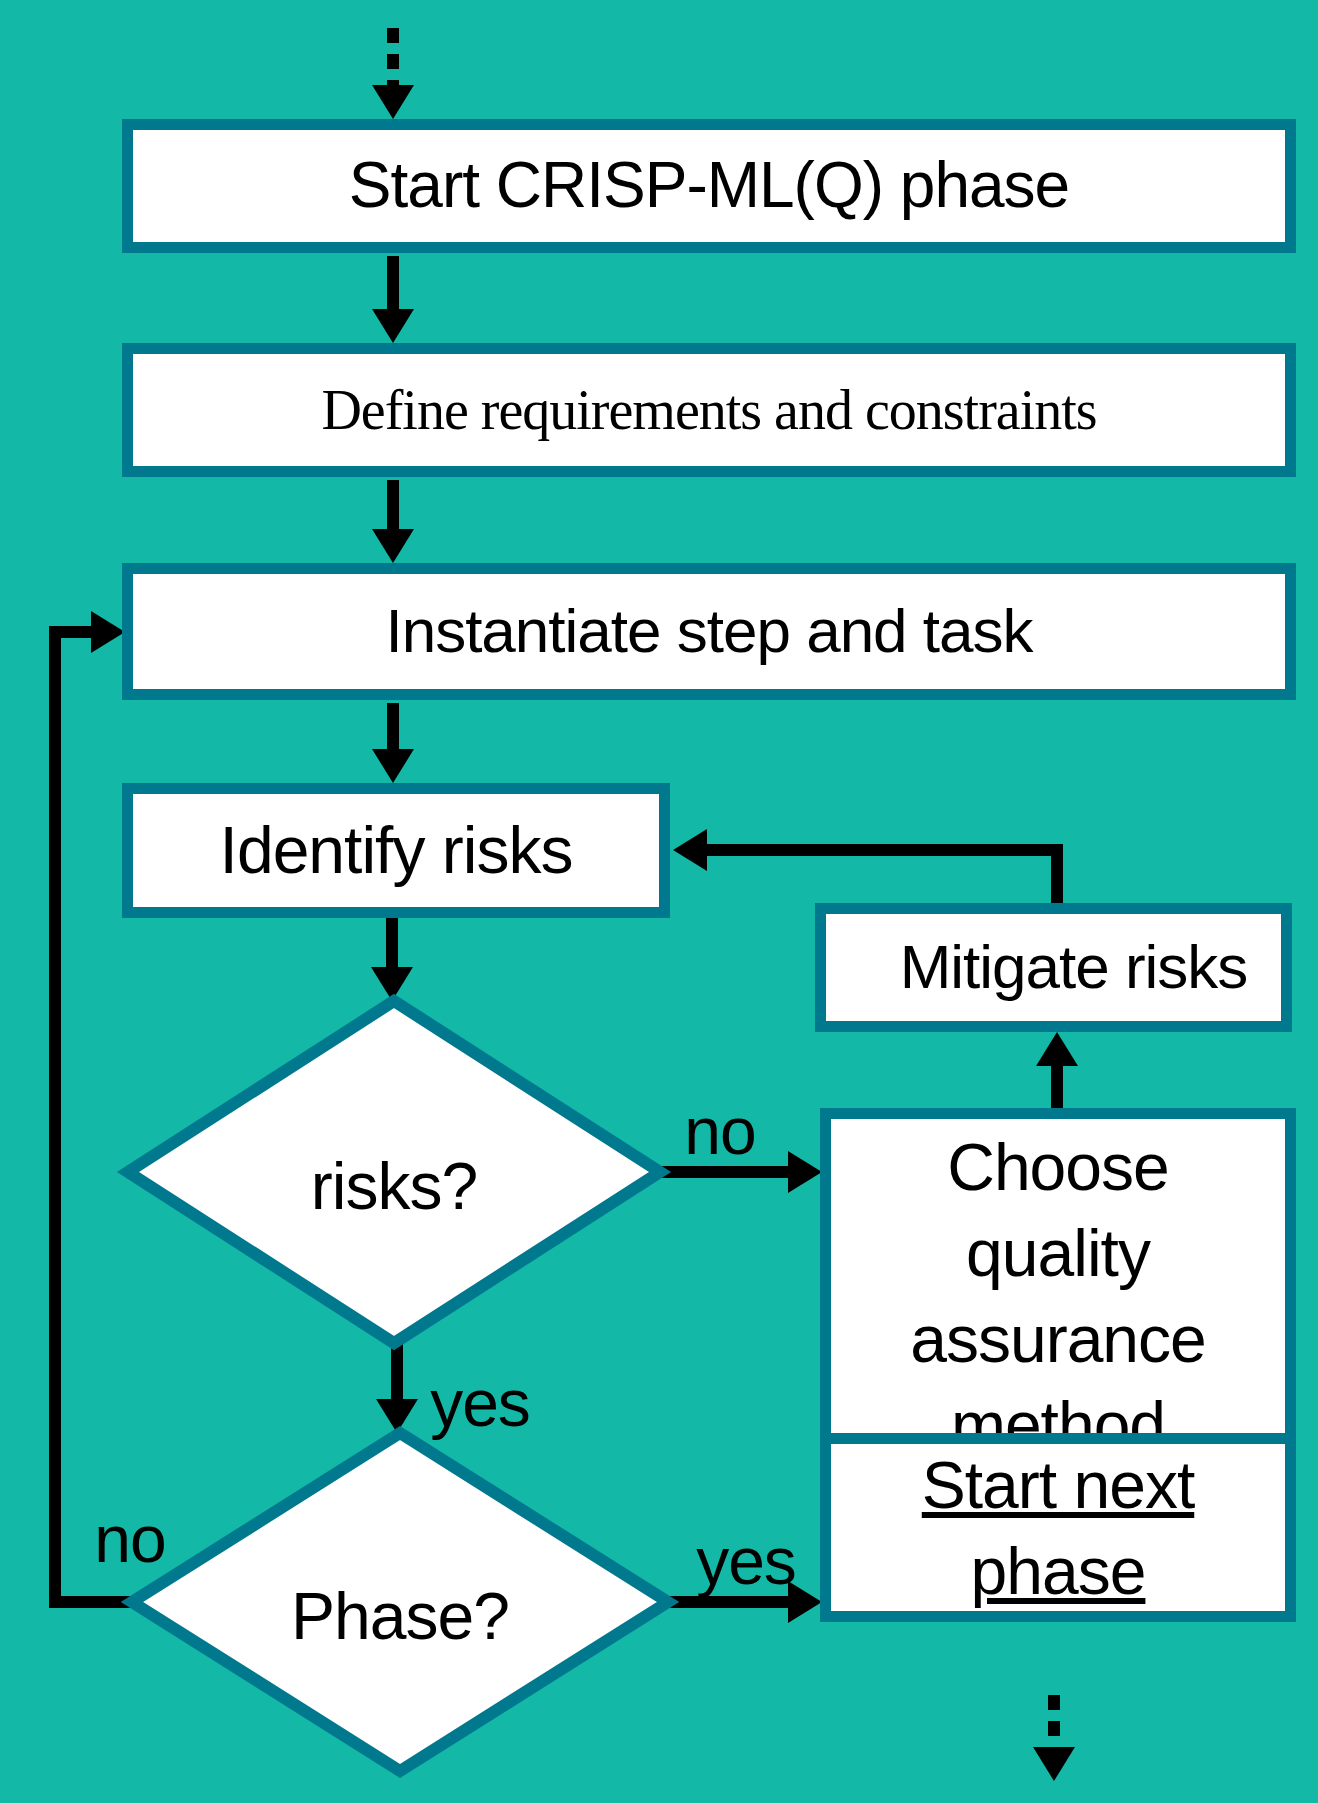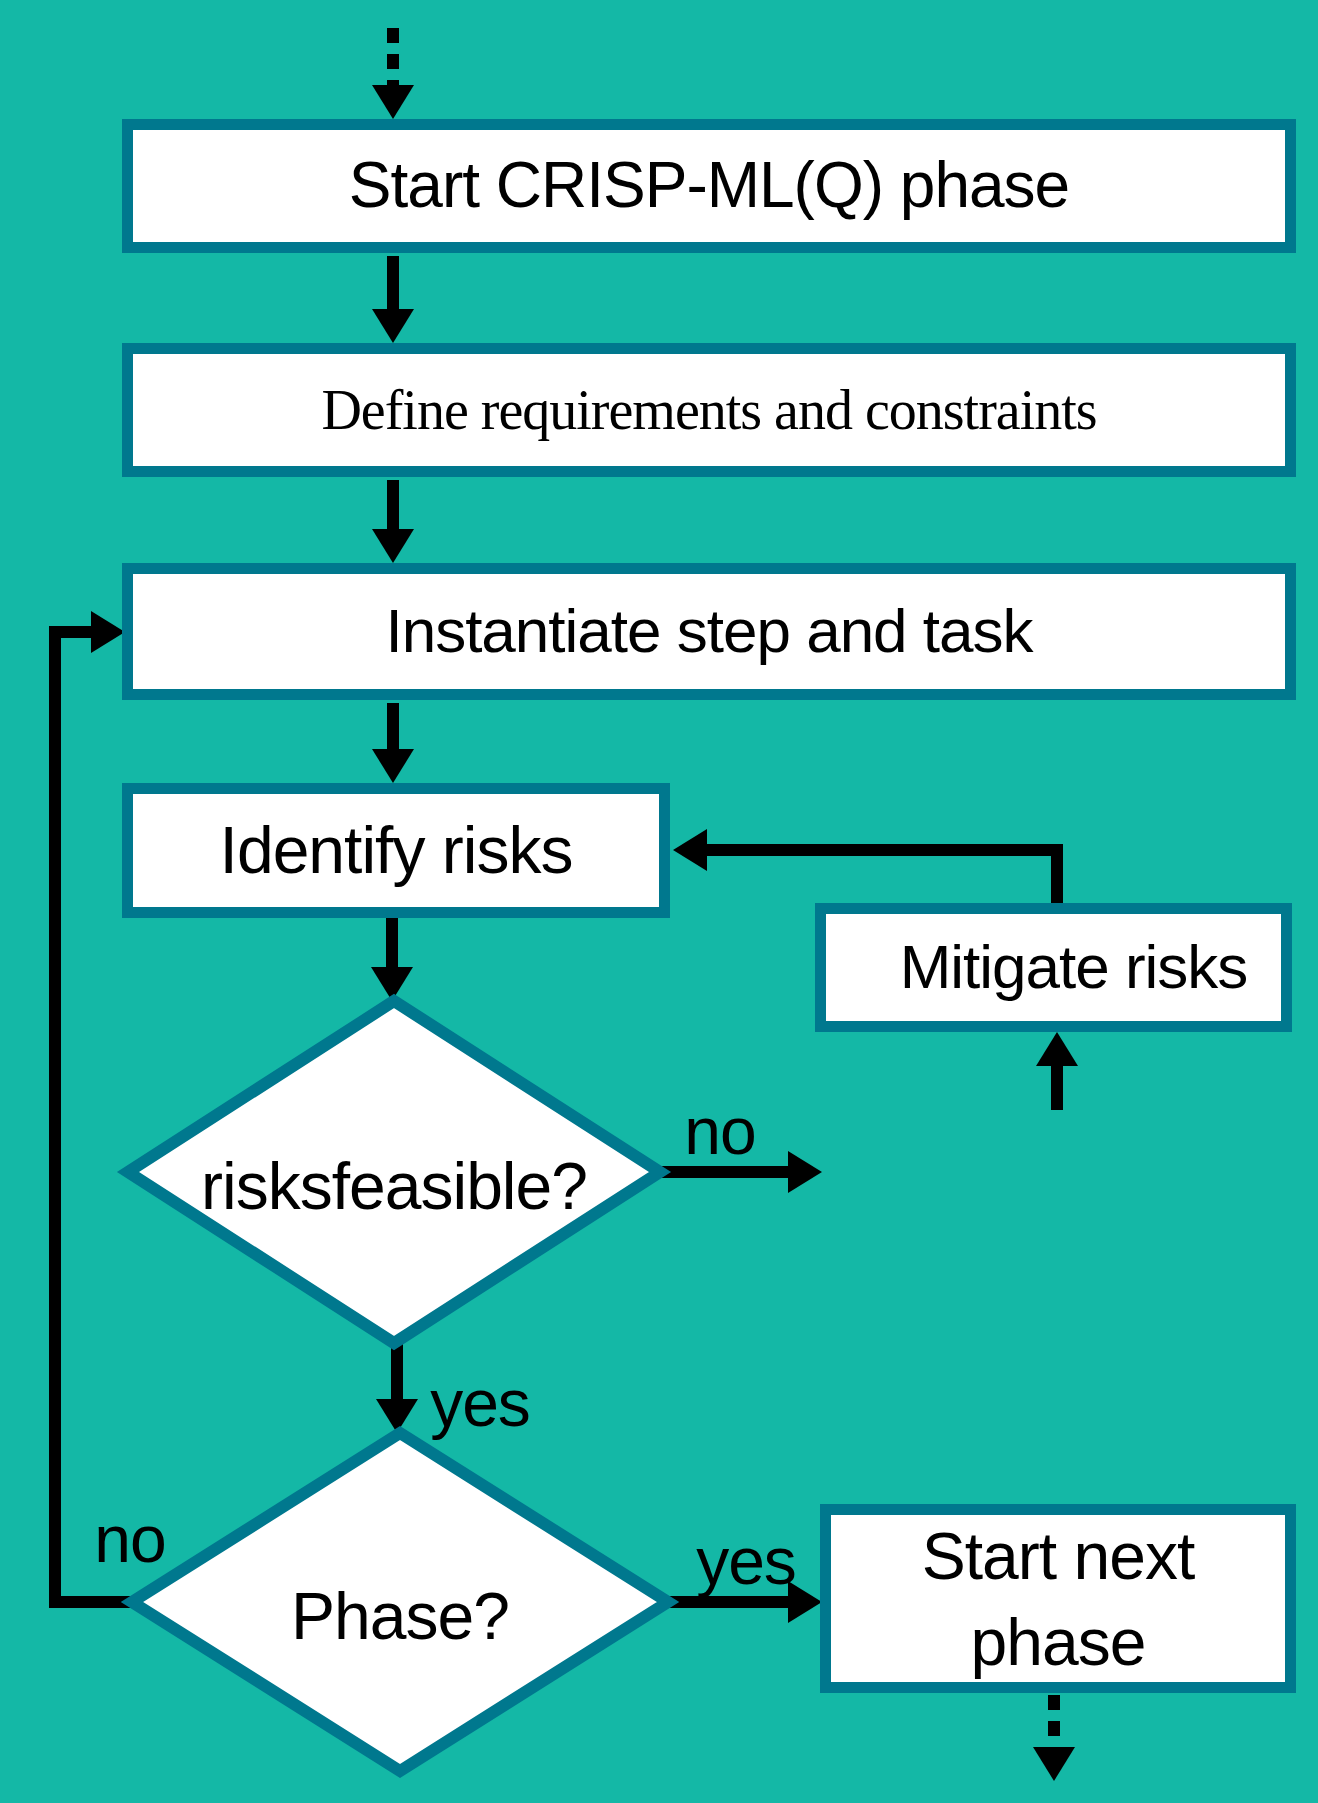--- a/index.html
+++ b/index.html
@@ -120,29 +120,34 @@
   </div>
 
   <div class="node fs-c" style="left:122px; top:563px; width:1174px; height:137px;">
     <span>Instantiate step and task</span>
   </div>
 
   <div class="node fs-f" style="left:815px; top:903px; width:477px; height:129px;padding-left:40px;">
     <span>Mitigate risks</span>
   </div>
 
+  <div class="node fs-multi" style="left:820px; top:1108px; width:476px; height:376px;">
+    <span>Choose</span>
+    <span>quality</span>
+    <span>assurance</span>
+    <span>method</span>
+  </div>
 
-  <div class="node fs-multi" style="left:820px; top:1504px; width:476px; height:189px;">
+  <div class="node fs-multi" style="left:820px; top:1433px; width:476px; height:189px;text-decoration:underline;">
     <span>Start next</span>
     <span>phase</span>
   </div>
 
   <div class="dtext fs-multi" style="left:128px; top:1001px; width:532px; height:342px; transform:translateY(14px);">
     <span>risks</span>
-    <span>feasible</span>
     <span>?</span>
   </div>
 
   <div class="dtext fs-multi" style="left:132px; top:1433px; width:536px; height:338px; transform:translateY(14px);">
     <span>Phase</span>
     <span>?</span>
   </div>
 
   <div class="edge-label" style="left:660px; top:1096px; width:120px; height:70px;">no</div>
 

